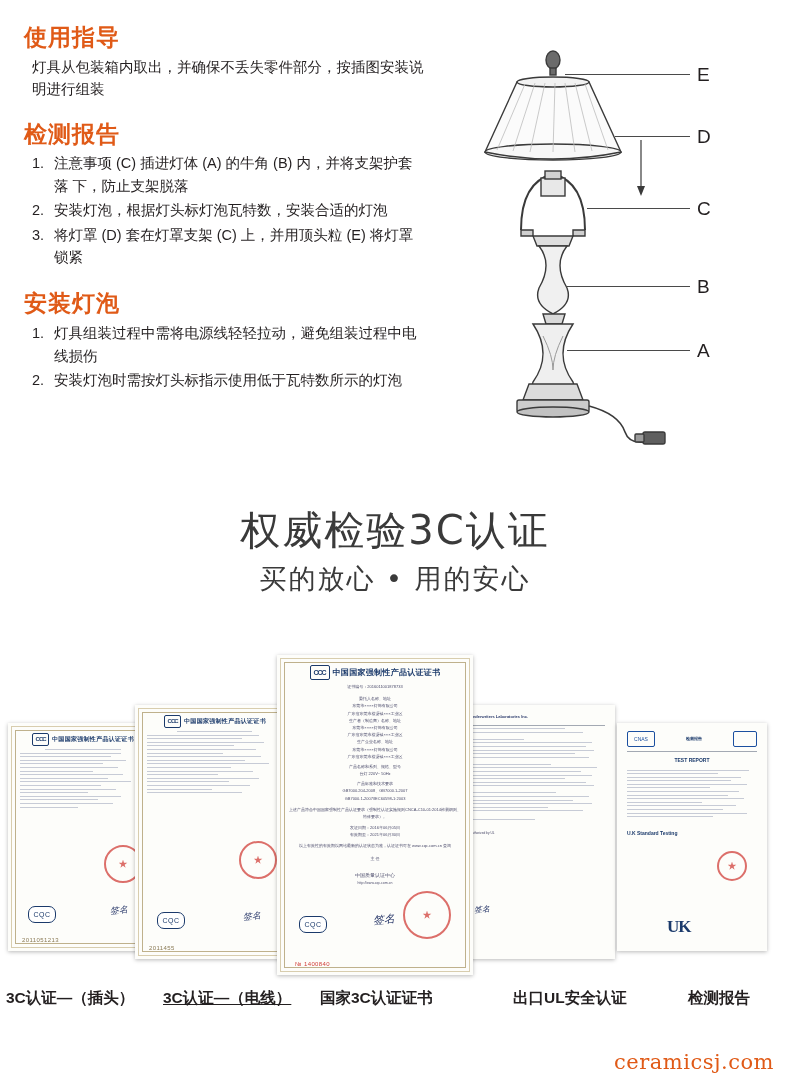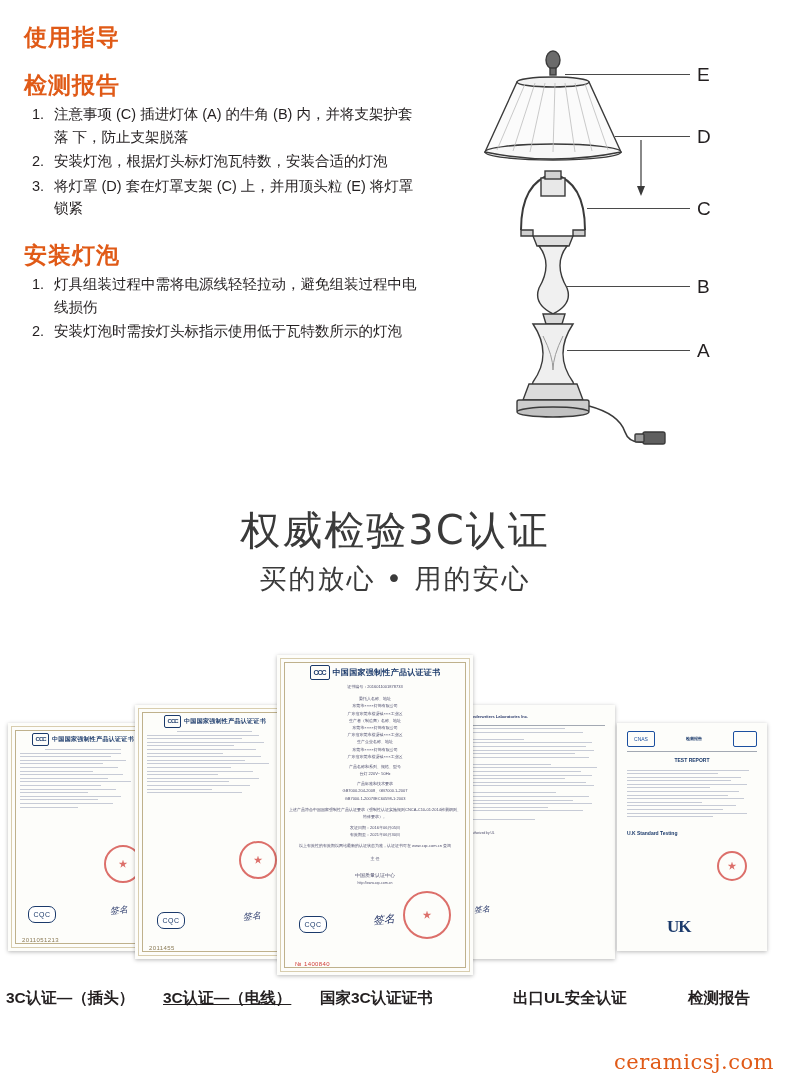--- a/index.html
+++ b/index.html
@@ -246,20 +246,21 @@
   }
 </style>
 </head>
 <body>
 
 <div class="page">
 
   <div class="instructions">
 
     <h2 class="sec-title">使用指导</h2>
+    <p class="para">灯具从包装箱内取出，并确保不丢失零件部分，按插图安装说明进行组装</p>
 
     <h2 class="sec-title second">检测报告</h2>
     <ol class="steps">
       <li>
         <span class="num">1.</span>
         <span>注意事项 (C) 插进灯体 (A) 的牛角 (B) 内，并将支架护套落   下，防止支架脱落</span>
       </li>
       <li>
         <span class="num">2.</span>
         <span>安装灯泡，根据灯头标灯泡瓦特数，安装合适的灯泡</span>

